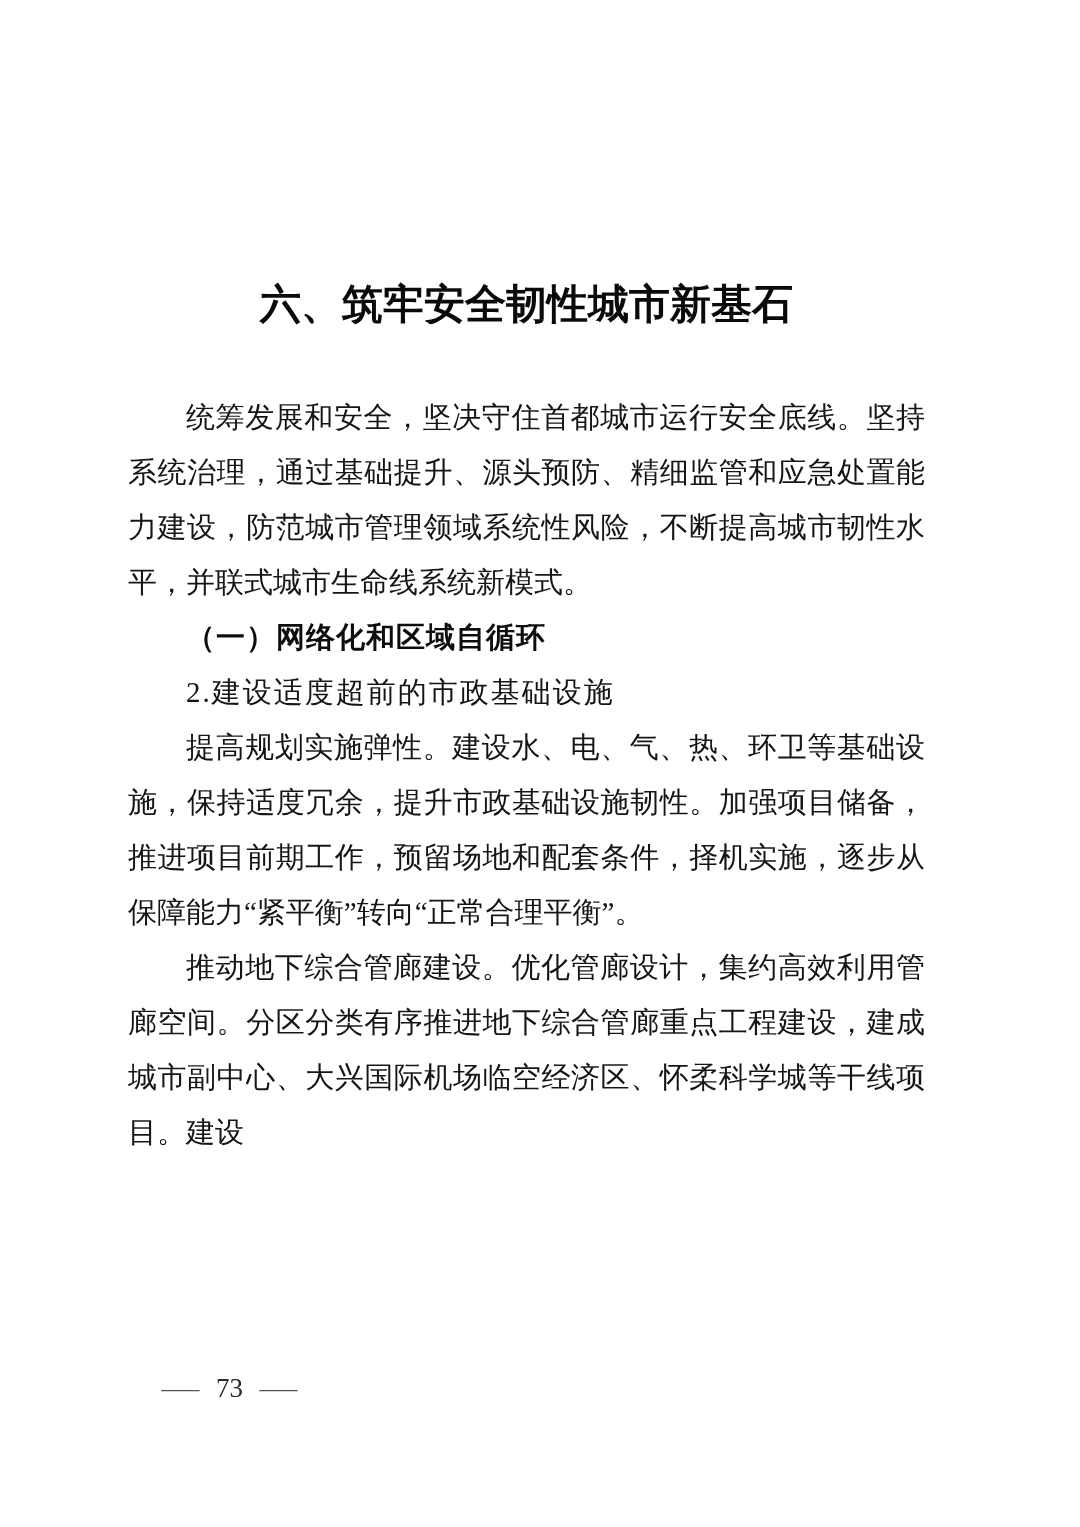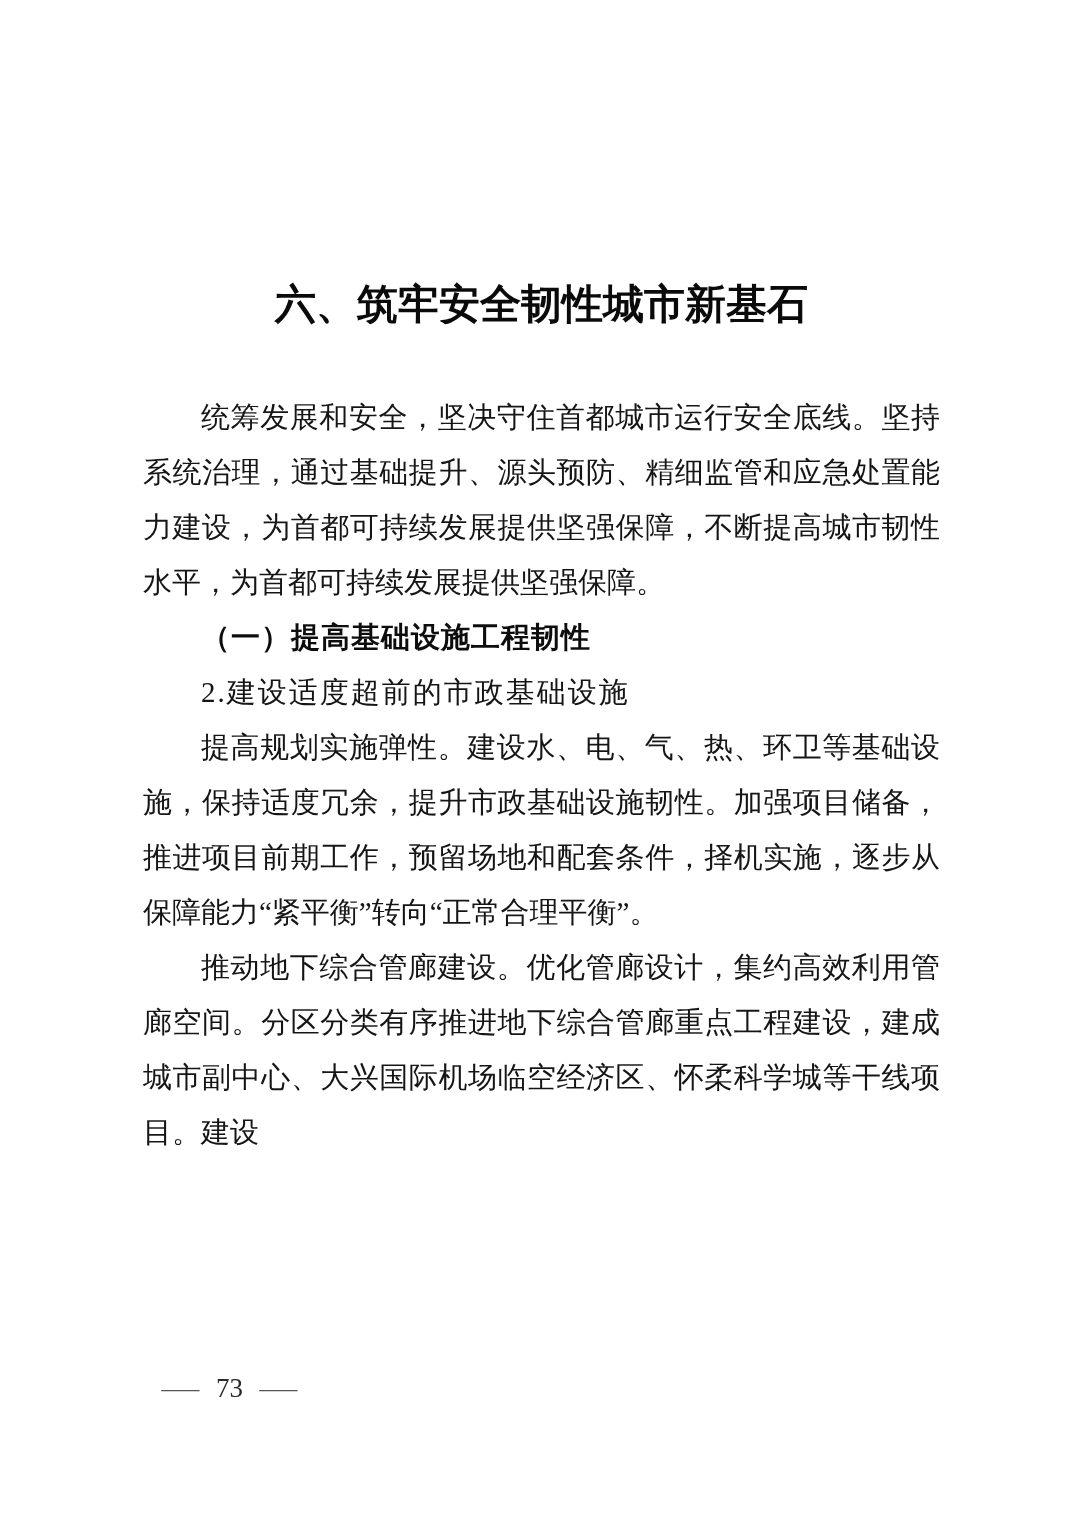--- a/index.html
+++ b/index.html
@@ -12,21 +12,21 @@
     width: 1080px;
     height: 1527px;
     background: #ffffff;
     color: #151515;
     font-family: "Liberation Serif", "DejaVu Serif", serif;
     overflow: hidden;
     box-sizing: border-box;
   }
   .content {
     position: absolute;
-    left: 143px;
+    left: 128px;
     top: 278px;
     width: 797px;
   }
   .doc-title {
     font-size: 41px;
     line-height: 52px;
     font-weight: 700;
     text-align: center;
     letter-spacing: 0px;
     margin: 0 0 60px 0;
@@ -68,23 +68,23 @@
   }
 </style>
 </head>
 <body>
 
 <div class="page">
   <div class="content">
     <h1 class="doc-title">六、筑牢安全韧性城市新基石</h1>
 
     <div class="body-text">
-      <p>统筹发展和安全，坚决守住首都城市运行安全底线。坚持系统治理，通过基础提升、源头预防、精细监管和应急处置能力建设，为首都可持续发展提供坚强保障，不断提高城市韧性水平，为首都可持续发展提供坚强保障。</p>
+      <p>统筹发展和安全，坚决守住首都城市运行安全底线。坚持系统治理，通过基础提升、源头预防、精细监管和应急处置能力建设，防范城市管理领域系统性风险，不断提高城市韧性水平，并联式城市生命线系统新模式。</p>
 
-      <p class="section-heading">（一）提高基础设施工程韧性</p>
+      <p class="section-heading">（一）网络化和区域自循环</p>
 
       <p class="sub-heading">2.建设适度超前的市政基础设施</p>
 
       <p>提高规划实施弹性。建设水、电、气、热、环卫等基础设施，保持适度冗余，提升市政基础设施韧性。加强项目储备，推进项目前期工作，预留场地和配套条件，择机实施，逐步从保障能力“紧平衡”转向“正常合理平衡”。</p>
 
 
       <p>推动地下综合管廊建设。优化管廊设计，集约高效利用管廊空间。分区分类有序推进地下综合管廊重点工程建设，建成城市副中心、大兴国际机场临空经济区、怀柔科学城等干线项目。建设</p>
     </div>
   </div>
 

